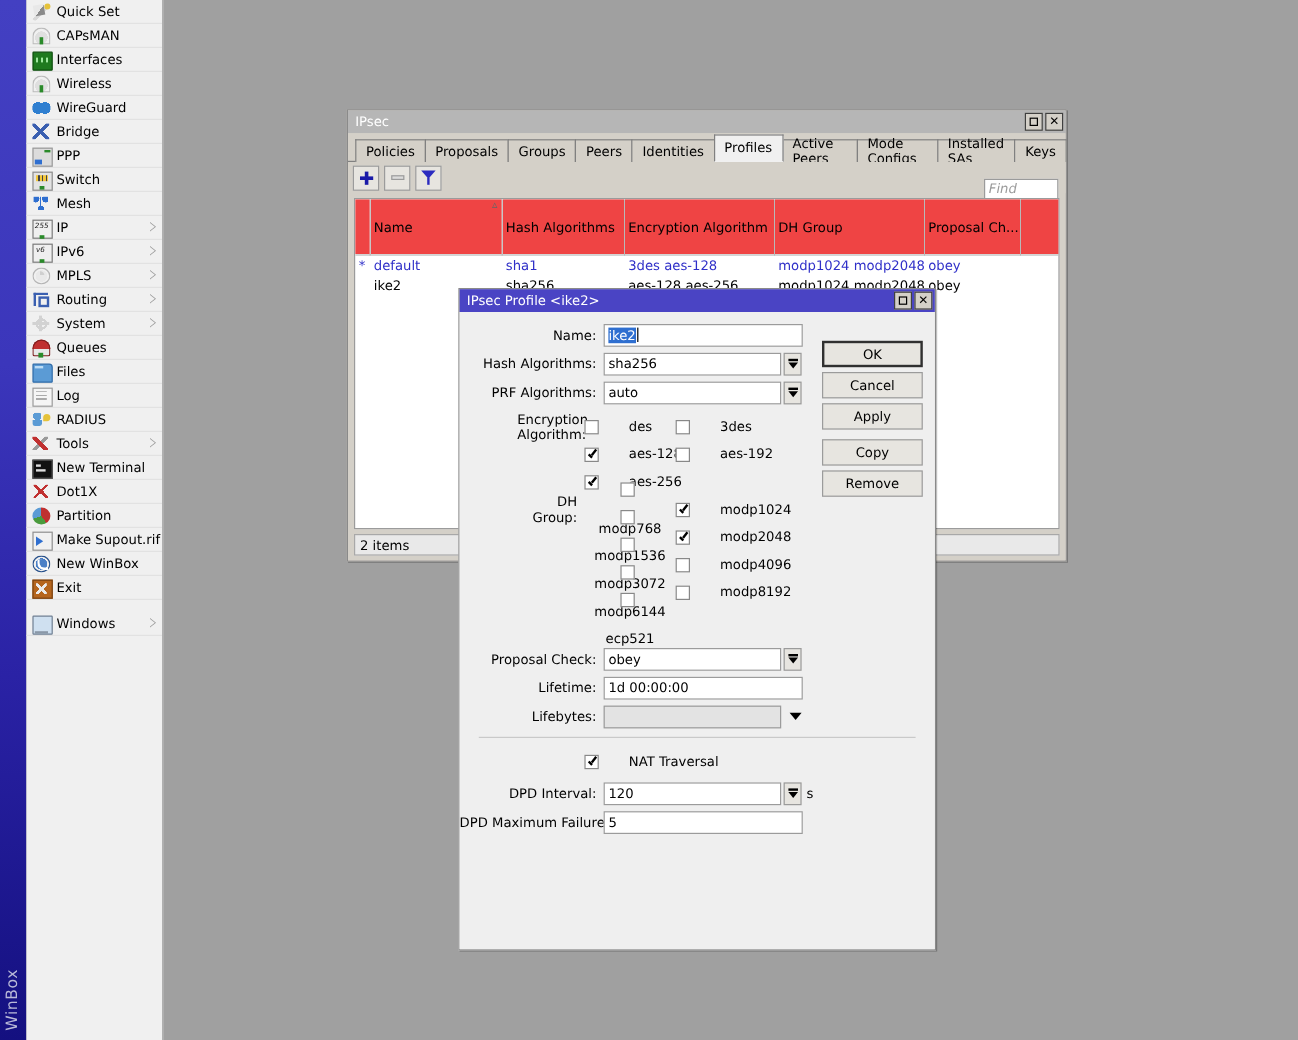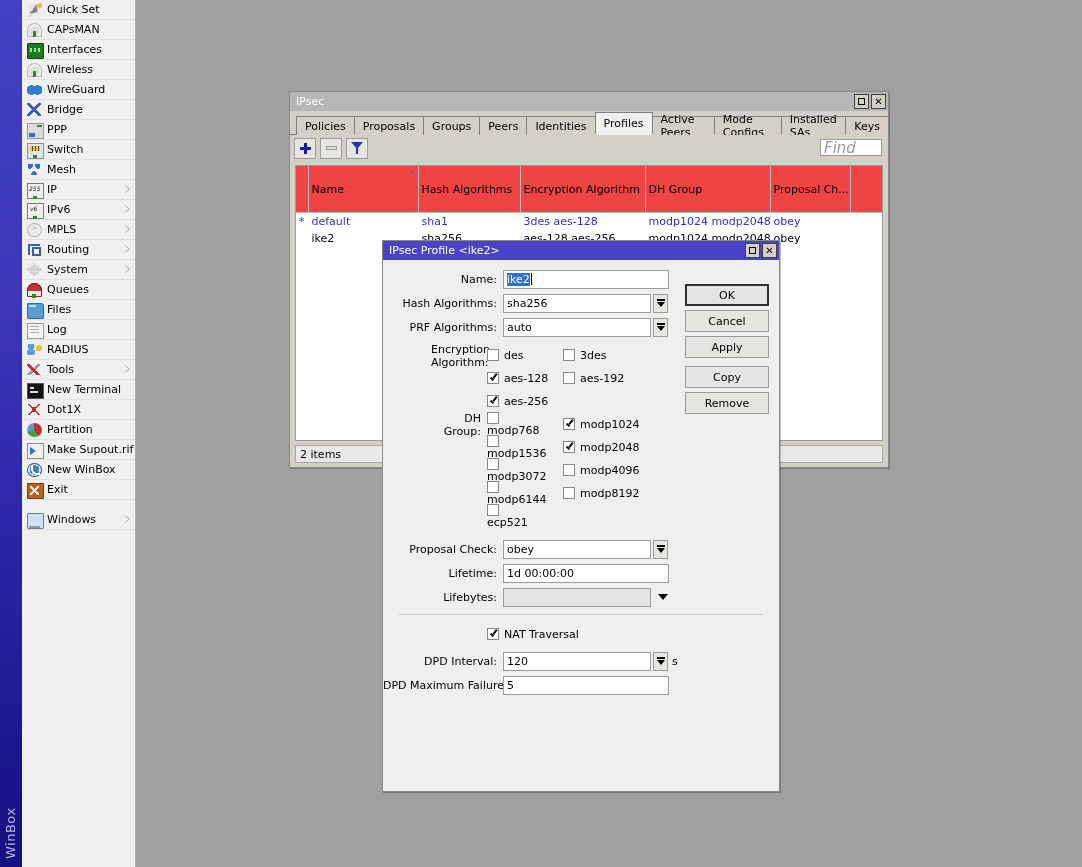--- a/index.html
+++ b/index.html
@@ -208,24 +208,24 @@
   .plus-glyph::before { content:""; position:absolute; left:4px; top:0; width:3px; height:11px; background:#1a1aa8; }
   .plus-glyph::after  { content:""; position:absolute; top:4px; left:0; width:11px; height:3px; background:#1a1aa8; }
   .minus-glyph { width: 11px; height: 4px; background: #dcdcdc; border: 1px solid #9b9b9b; box-sizing: border-box; }
   .funnel-glyph { position: relative; width: 12px; height: 12px; }
   .funnel-glyph::before {
     content:""; position:absolute; left:0; top:0; width:0; height:0;
     border-left:6px solid transparent; border-right:6px solid transparent; border-top:7px solid #2b2bbf;
   }
   .funnel-glyph::after { content:""; position:absolute; left:5px; top:6px; width:2px; height:6px; background:#2b2bbf; }
   .find-box {
-    position: absolute; right: 6px; top: 4px; width: 62px; height: 17px;
+    position: absolute; right: 6px; top: 14px; width: 62px; height: 17px;
     background: #ffffff; border: 1px solid #9b9b9b;
     display: flex; align-items: center; padding-left: 3px;
-    font-size: 15px; color: #9a9a9a; font-style: italic; box-sizing: border-box;
+    font-size: 11px; color: #9a9a9a; font-style: italic; box-sizing: border-box;
   }
 
   .grid-wrap {
     position: absolute; left: 5px; top: 54px; right: 5px; bottom: 26px;
     background: #ffffff; border: 1px solid #9b9b9b; box-sizing: border-box;
     overflow: hidden;
   }
   table.grid { border-collapse: collapse; width: 100%; table-layout: fixed; font-size: 11px; }
   table.grid th {
     background: #ef4444; border-right: 1px solid #b8b8b8; border-bottom: 1px solid #b8b8b8;
@@ -289,21 +289,21 @@
   }
   .plaincaret i {
     width:0;height:0;border-left:5px solid transparent;border-right:5px solid transparent;border-top:6px solid #000;
     display:block;
   }
   .unit { margin-left: 4px; font-size: 11px; }
 
   .cb-row { display: flex; align-items: center; height: 23px; }
   .cb-lead { width: 104px; text-align: right; padding-right: 6px; font-size: 11px; box-sizing: border-box; padding-left: 48px; }
   .cb {
-    display: inline-flex; font-size: 11px; white-space: nowrap;
+    display: inline-flex; align-items: center; font-size: 11px; white-space: nowrap; gap: 20px;
   }
   .cb .box {
     width: 12px; height: 12px; background: #ffffff; border: 1px solid #888;
     box-sizing: border-box; margin-right: 5px; position: relative; flex: 0 0 12px;
   }
   .cb.checked .box::after {
     content:""; position:absolute; left:2px; top:5px; width:4px; height:2px;
     background:#000; transform: rotate(45deg);
   }
   .cb.checked .box::before {

